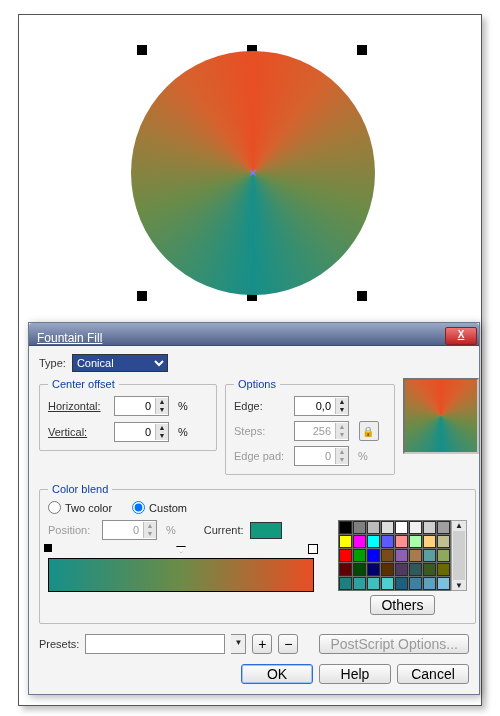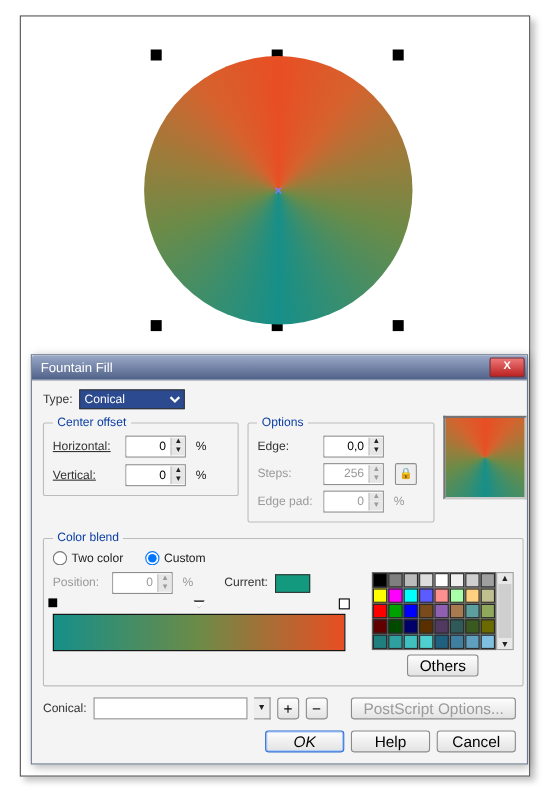--- a/index.html
+++ b/index.html
@@ -6,22 +6,22 @@
   .stage { position:relative; width:500px; height:716px; }
   .canvas-area { position:absolute; left:18px; top:14px; width:462px; height:690px; border:1px solid #555; background:#fff; box-shadow:4px 4px 6px rgba(0,0,0,0.25); }
   
   .sel-handle { position:absolute; width:10px; height:10px; background:#000; }
   
   .grad-circle { position:absolute; left:112px; top:36px; width:244px; height:244px; border-radius:50%;
     background: conic-gradient(from 0deg,#e84e23,#d6622e,#9f7b3a,#6c8b47,#408e69,#168f89,#408e69,#6c8b47,#9f7b3a,#d6622e,#e84e23); }
   .center-x { position:absolute; left:50%; top:50%; transform:translate(-50%,-50%); font-size:12px; color:#7b7bff; font-weight:bold; }
   
   .dialog { position:absolute; left:28px; top:322px; width:450px; border:1px solid #6c7a8f; background:#f4f4f4; box-shadow:2px 2px 8px rgba(0,0,0,0.3); }
-  .titlebar { height:22px; background:linear-gradient(#9aa9c8,#506188);border-bottom:1px solid #3a4a6a; display:flex;align-items:center;
-    color:#fff; font-size:12px; padding:0 2px 0 8px; border-radius:3px 3px 0 0; }
+  .titlebar { height:22px; background:linear-gradient(#9aa9c8,#506188);border-bottom:1px solid #3a4a6a; display:flex;align-items:flex-end;
+    color:#fff; font-size:12px; padding:0 2px 0 8px; border-radius:3px 3px 0 0;text-decoration:underline; }
   .titlebar .ttl { flex:1; }
   .close-btn { width:30px; height:16px; background:linear-gradient(#e77,#b22); border:1px solid #822; border-radius:2px; color:#fff; text-align:center; line-height:14px; font-weight:bold; font-size:10px; }
   .body { padding:8px 10px 10px; }
   .row { display:flex; align-items:center; gap:6px; }
   .label { color:#333; }
   .lbl-disabled { color:#9a9a9a; }
   select { border:1px solid #333; font-size:11px; height:18px; background:#fff; }
   .type-select { width:96px; color:#fff; background:#2c4a8f; }
   fieldset { border:1px solid #bcbcbc; border-radius:2px; padding:6px 8px 8px; margin:0; }
   legend { padding:0 4px; color:#0b3ea5; }
@@ -253,29 +253,29 @@
                 <span style="flex:1;background:#cfcfcf;margin:1px;"></span>
                 <span>▼</span>
               </div>
             </div>
             <button class="others-btn">Others</button>
           </div>
         </div>
       </fieldset>
 
       <div class="row" style="margin-top:10px;">
-        <span class="label">Conical:</span>
+        <span class="label">Presets:</span>
         <input type="text" class="presets" style="width: 130px;" value="">
         <span style="display:inline-block;width:14px;height:18px;border:1px solid #8f8f8f;border-left:none;background:#eee;text-align:center;font-size:8px;line-height:16px;">▼</span>
         <button class="btn sqbtn">+</button>
         <button class="btn sqbtn">−</button>
         <span style="flex:1"></span>
         <button class="btn dis">PostScript Options...</button>
       </div>
 
       <div class="bottom-btns">
-        <button class="btn def" style="width:72px;font-style:italic;">OK</button>
+        <button class="btn def" style="width:72px;">OK</button>
         <button class="btn" style="width:72px;">Help</button>
         <button class="btn" style="width:72px;">Cancel</button>
       </div>
     </div>
   </div>
 </div>
 
 </body></html>

